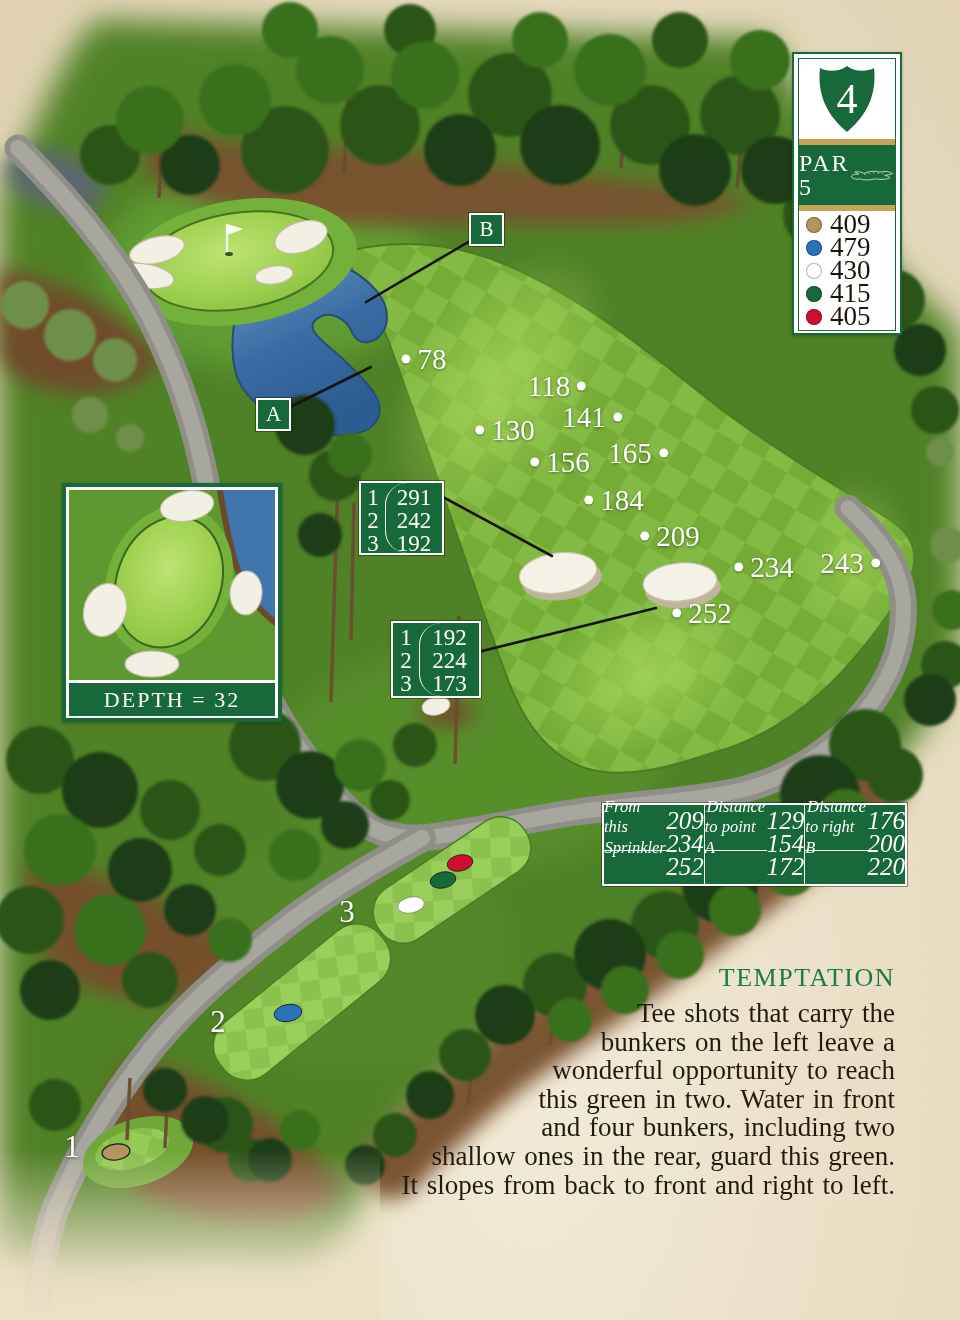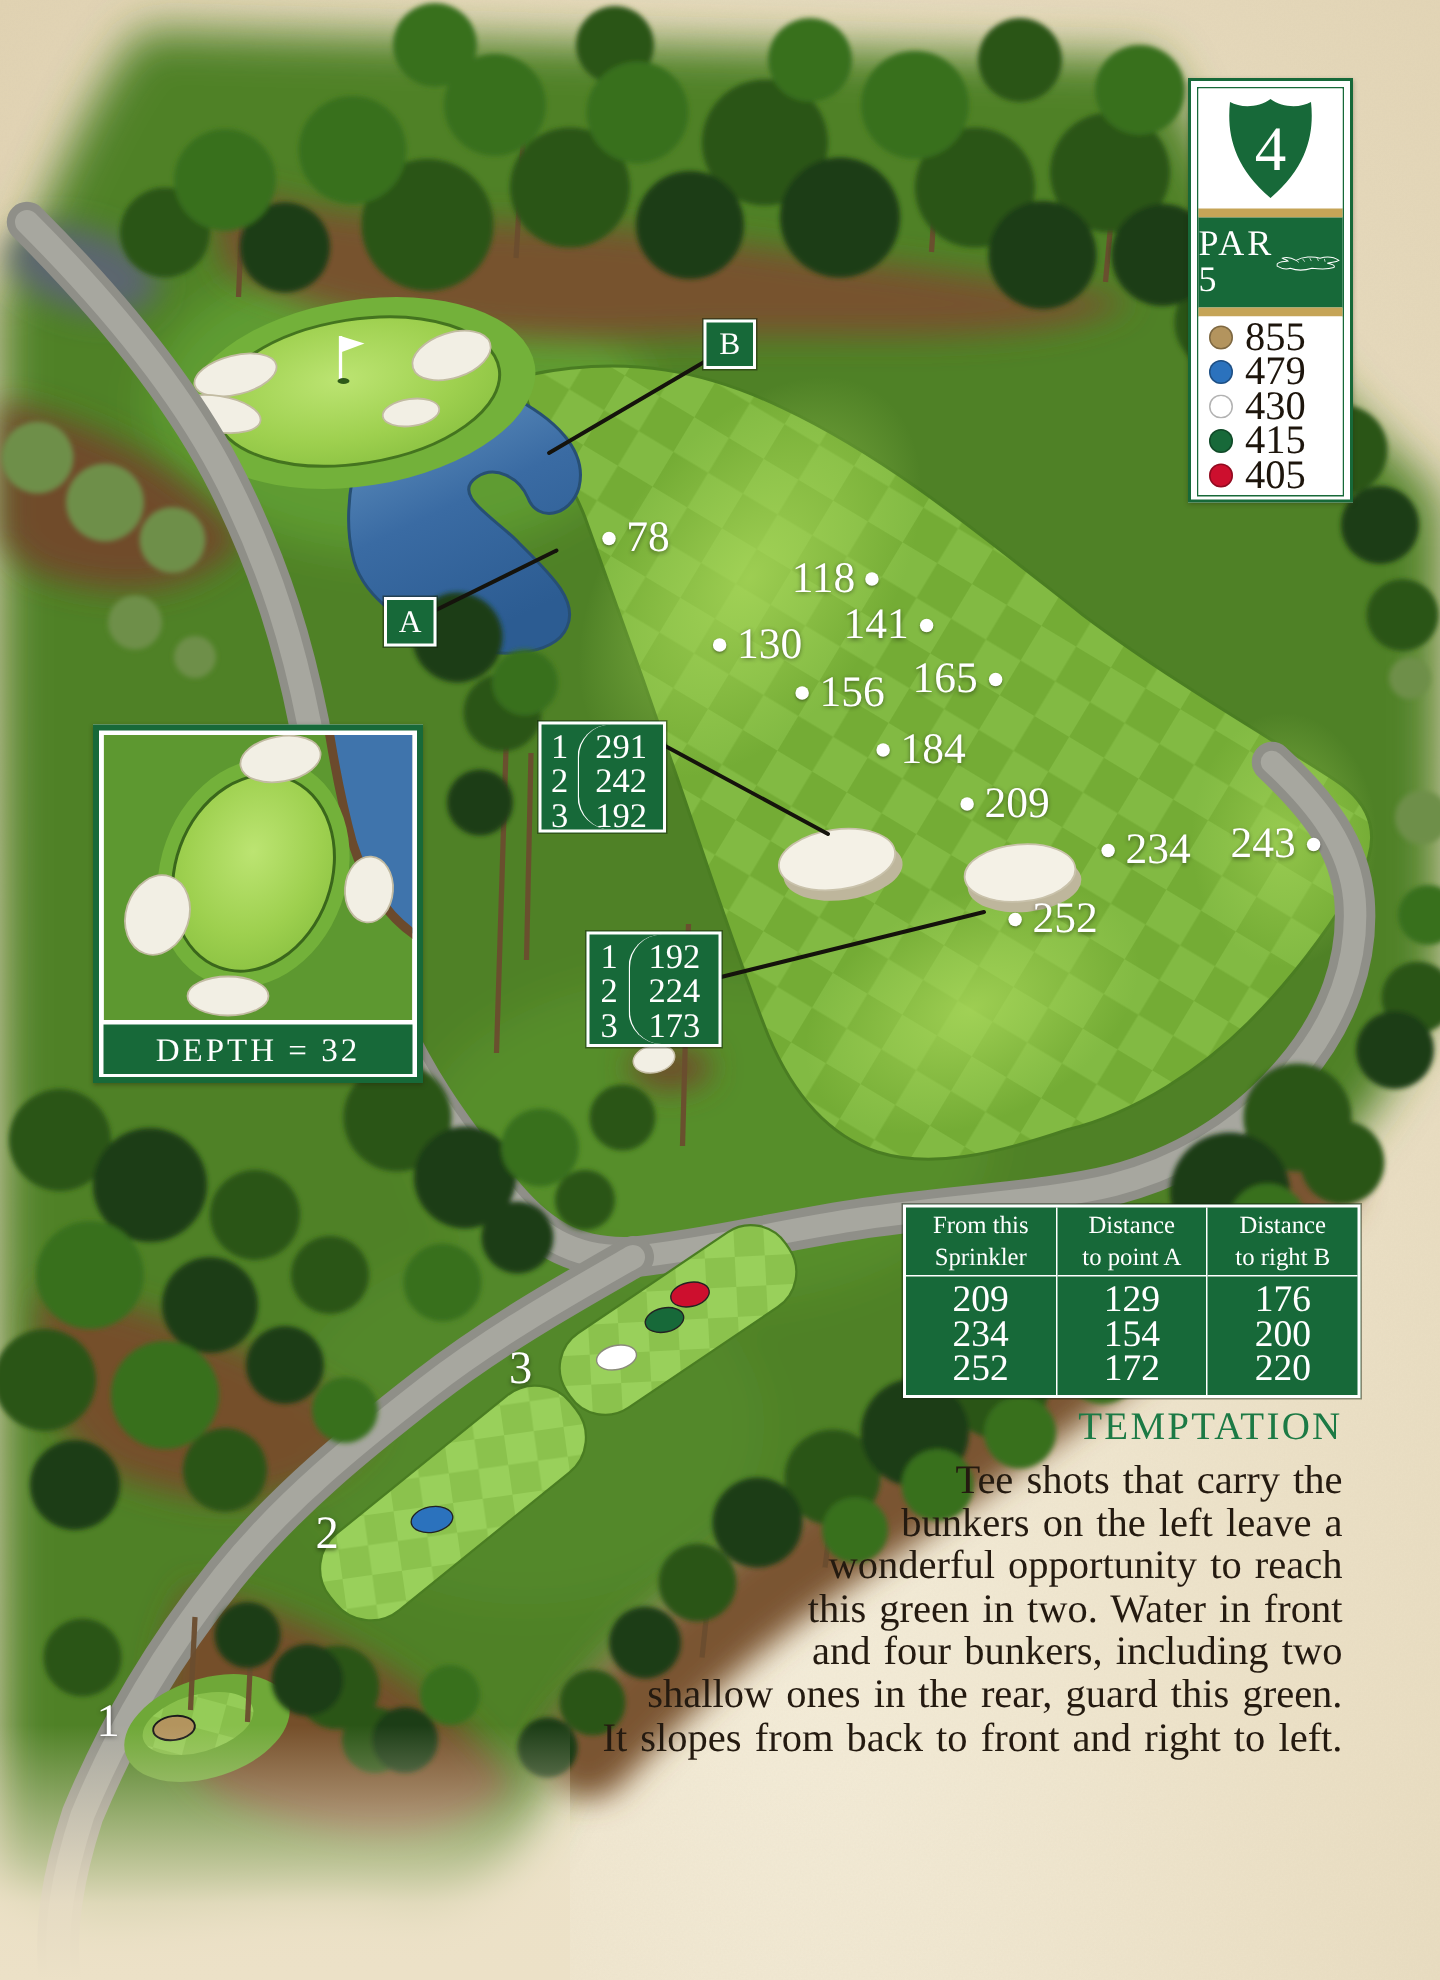--- a/index.html
+++ b/index.html
@@ -50,31 +50,31 @@
   .mini{position:absolute;background:var(--green);border:2px solid #fff;
         box-shadow:0 0 0 1px rgba(20,30,10,.45);display:flex;color:#fff;}
   .mcol{display:flex;flex-direction:column;justify-content:space-around;text-align:center;
         font-size:23px;line-height:1;padding:3px 0;}
   .mcol > div{padding:0 6px;}
   .mcol + .mcol{border-left:1.5px solid #fff;border-radius:22px;}
   
   .stable{position:absolute;left:602px;top:803px;width:305px;background:var(--green);
           border:2px solid #fff;box-shadow:0 0 0 1px rgba(20,30,10,.45);display:flex;
           box-sizing:border-box;color:#fff;}
-  .scol{flex:1;display:flex;flex-direction:column;}
+  .scol{flex:1;display:flex;flex-direction:row;font-style:italic;}
   .scol + .scol{border-left:1.5px solid #fff;}
   .shead{height:45px;border-bottom:1.5px solid #fff;display:flex;flex-direction:column;
          align-items:center;justify-content:center;font-size:16.5px;line-height:1.25;}
   .sbody{padding:4px 0 6px;display:flex;flex-direction:column;align-items:center;gap:0;}
   .sbody > div{font-size:25px;line-height:23px;}
   
   .tee-num{position:absolute;transform:translate(-50%,-50%);color:#fff;font-size:31px;
            text-shadow:0 1px 3px rgba(0,0,0,.5);}
   
-  .desc{position:absolute;top:936px;right:65px;width:560px;text-align:right;}
+  .desc{position:absolute;top:963px;right:65px;width:560px;text-align:right;}
   .desc-title{color:#1c7a45;font-size:26px;letter-spacing:1.5px;margin-bottom:6px;}
   .desc-line{color:var(--ink);font-size:27px;line-height:28.6px;word-spacing:2px;}
 </style>
 </head>
 <body>
 
 <div class="canvas">
 
   <svg class="terrain" width="960" height="1320" viewBox="0 0 960 1320" aria-hidden="true">
     <defs>
@@ -405,21 +405,21 @@
           <path d="M3,14 C6,10 12,11 18,10 C16,8 12,8 10,6 C16,4 24,6 29,9 C38,4 52,3 62,6
                    C72,3 82,5 88,9 C84,12 78,11 72,13 C78,14 84,16 81,19 C72,22 60,21 51,20
                    C41,23 29,23 21,20 C15,22 8,20 3,17 Z" fill="none" stroke="#ffffff" stroke-width="1.4"></path>
           <path d="M29,9 L33,12 M38,7 L41,11 M48,6 L50,10 M58,6 L60,10 M68,7 L69,11" stroke="#ffffff" stroke-width="1" fill="none"></path>
         </svg>
       </div>
       <div class="gold-bar"></div>
       <div class="legend">
         <div class="legend-row">
           <span class="tee-dot d-gold"></span>
-          <span class="legend-num">855</span>
+          <span class="legend-num">409</span>
         </div>
         <div class="legend-row">
           <span class="tee-dot d-blue"></span>
           <span class="legend-num">479</span>
         </div>
         <div class="legend-row">
           <span class="tee-dot d-white"></span>
           <span class="legend-num">430</span>
         </div>
         <div class="legend-row">

